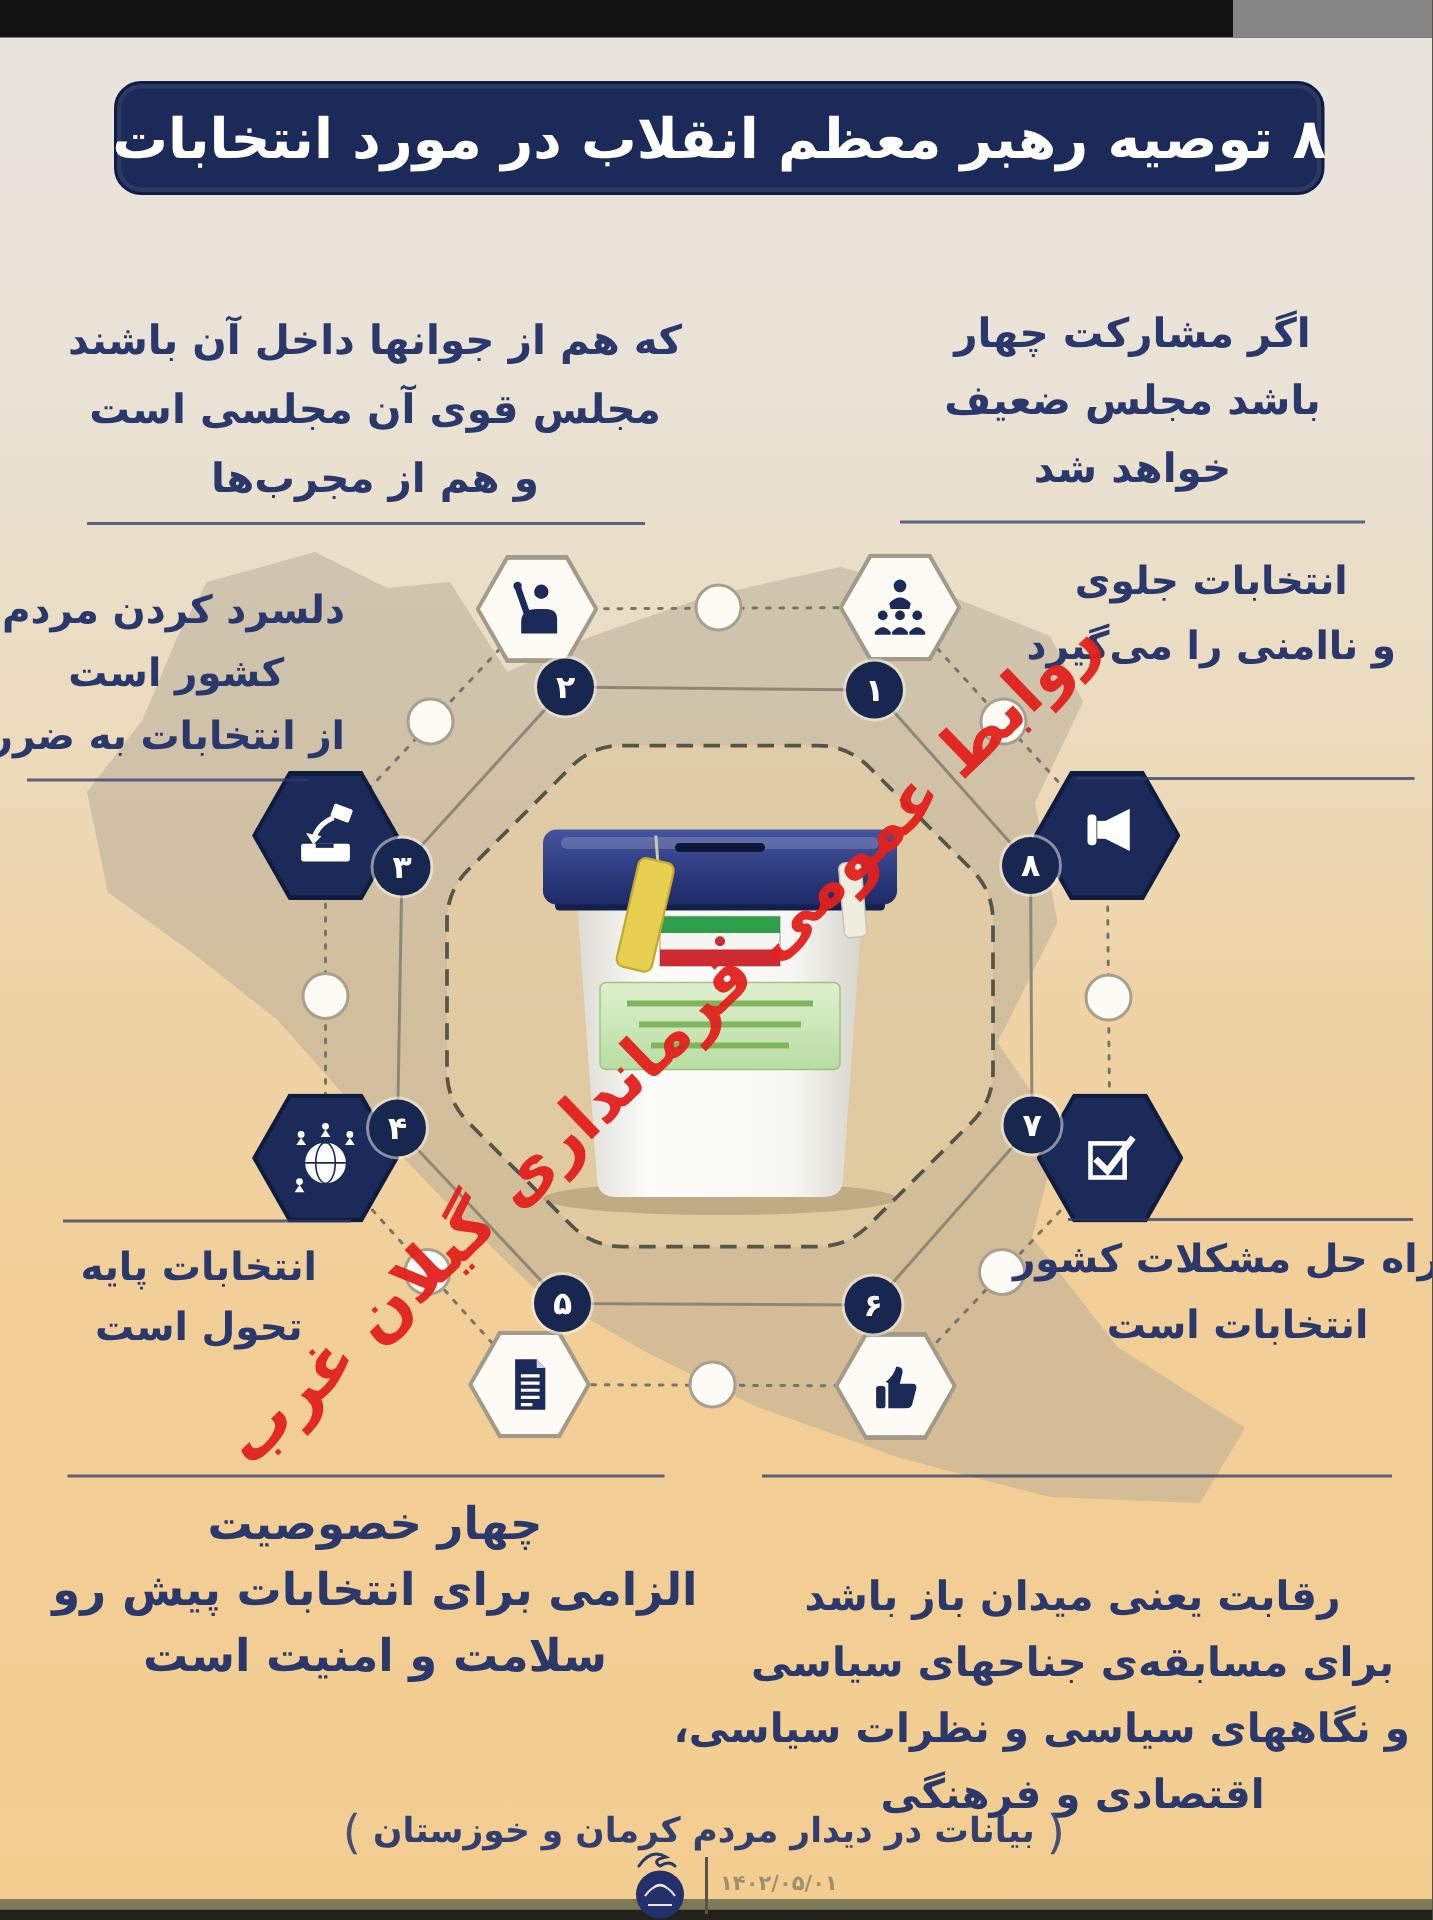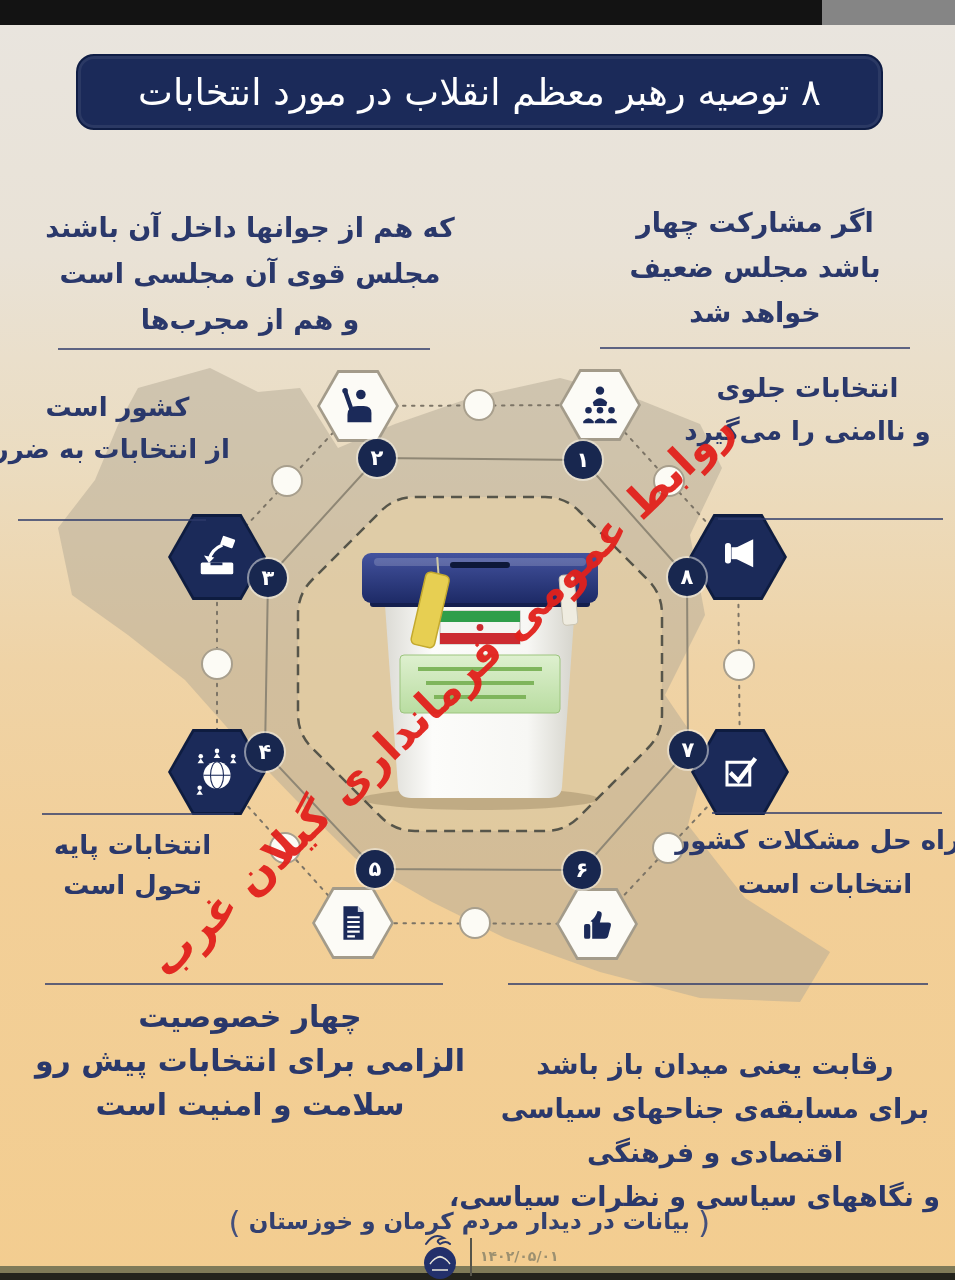--- a/index.html
+++ b/index.html
@@ -9,21 +9,21 @@
     background:linear-gradient(180deg,#e9e5df 0%,#e9e2d6 20%,#ebdcc0 36%,#efd3a6 52%,#f2cf98 68%,#f3cd90 100%);
   }
   .top-bar{position:absolute;top:0;left:0;width:955px;height:25px;background:#131313;}
   .top-bar-right{position:absolute;top:0;left:822px;width:133px;height:25px;background:#858585;}
 
   .banner{
     position:absolute;top:54px;left:76px;width:803px;height:72px;
     background:#1b2a59;border:2px solid #0f1d45;border-radius:18px;
     box-shadow:inset 0 0 0 3px rgba(255,255,255,0.07);
     display:flex;align-items:center;justify-content:center;
-    color:#fff;font-size:37px;font-weight:400;z-index:30;white-space:nowrap;
+    color:#fff;font-size:37px;font-weight:700;z-index:30;white-space:nowrap;
   }
 
   .overlay{position:absolute;top:0;left:0;z-index:1;pointer-events:none;}
   .ballot{position:absolute;left:330px;top:515px;width:300px;height:300px;z-index:10;}
 
   .tblock{position:absolute;z-index:25;color:#2a386b;font-weight:700;text-align:center;}
   .tblock div{white-space:nowrap;}
   .b1{top:200px;left:565px;width:380px;font-size:27px;line-height:45px;}
   .b2{top:205px;left:35px;width:430px;font-size:27px;line-height:46px;}
   .b3{top:386px;left:5px;width:225px;font-size:26px;line-height:42px;}
@@ -268,20 +268,21 @@
   <div class="divider d1"></div>
 
   <div class="tblock b2">
     <div>که هم از جوانها داخل آن باشند</div>
     <div>مجلس قوی آن مجلسی است</div>
     <div>و هم از مجرب‌ها</div>
   </div>
   <div class="divider d2"></div>
 
   <div class="tblock b3">
+    <div>دلسرد کردن مردم</div>
     <div>کشور است</div>
     <div>از انتخابات به ضرر</div>
   </div>
   <div class="divider d3"></div>
 
   <div class="divider d4"></div>
   <div class="tblock b4">
     <div>انتخابات پایه</div>
     <div>تحول است</div>
   </div>
@@ -290,22 +291,22 @@
   <div class="tblock b5">
     <div>چهار خصوصیت</div>
     <div>الزامی برای انتخابات پیش رو</div>
     <div>سلامت و امنیت است</div>
   </div>
 
   <div class="divider d6"></div>
   <div class="tblock b6">
     <div>رقابت یعنی میدان باز باشد</div>
     <div>برای مسابقه‌ی جناحهای سیاسی</div>
+    <div>و نگاههای سیاسی و نظرات سیاسی،</div>
     <div>اقتصادی و فرهنگی</div>
-    <div>و نگاههای سیاسی و نظرات سیاسی،</div>
   </div>
 
   <div class="divider d7"></div>
   <div class="tblock b7">
     <div>راه حل مشکلات کشور</div>
     <div>انتخابات است</div>
   </div>
 
   <div class="tblock b8">
     <div>انتخابات جلوی</div>

